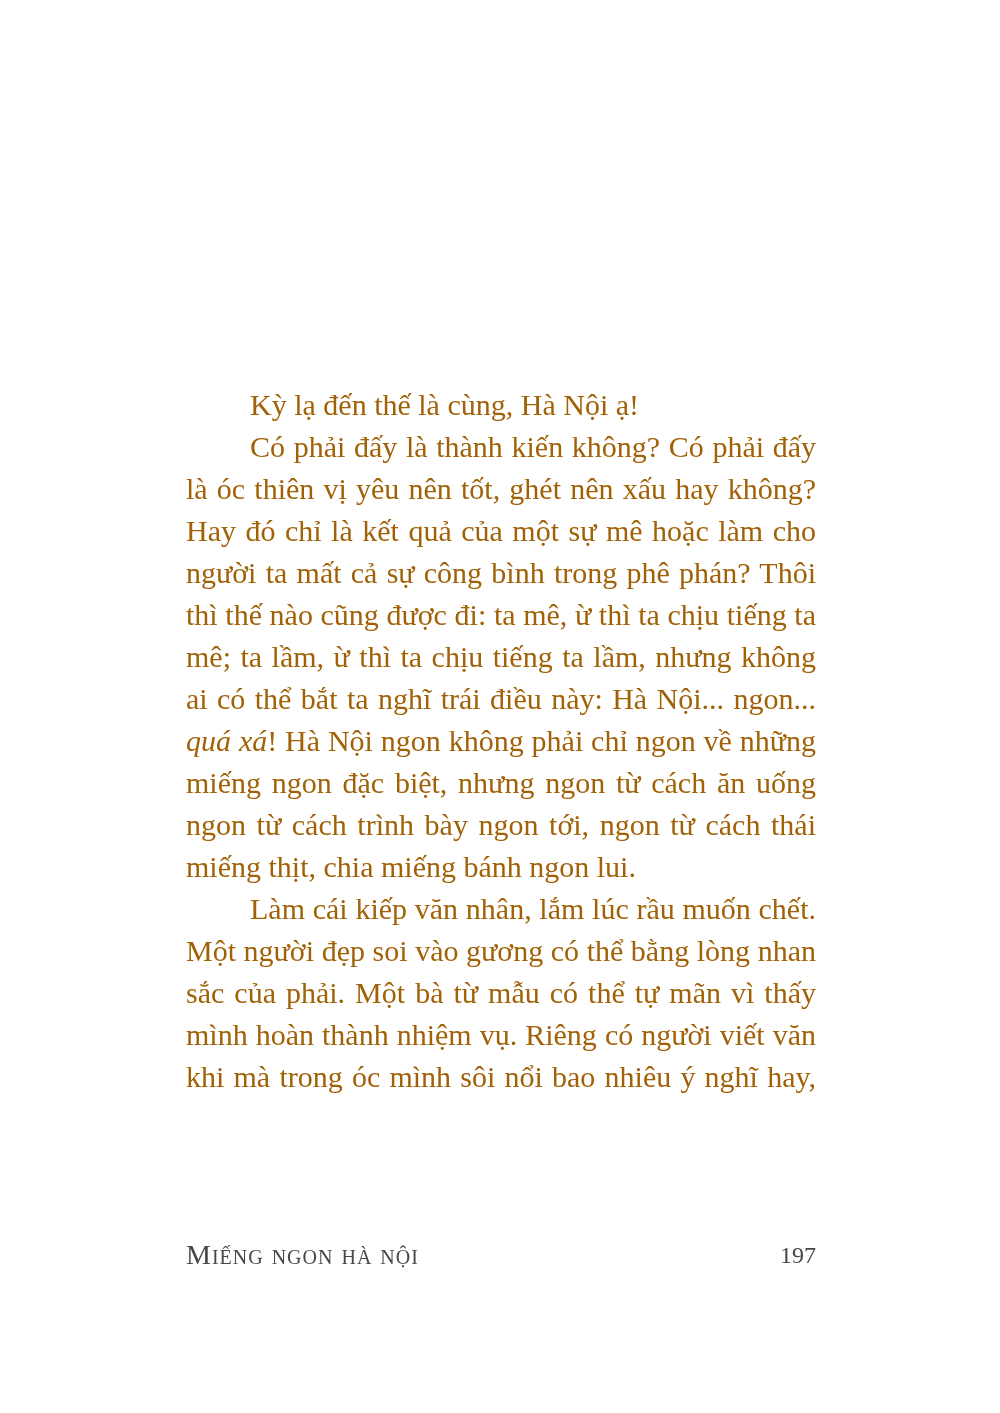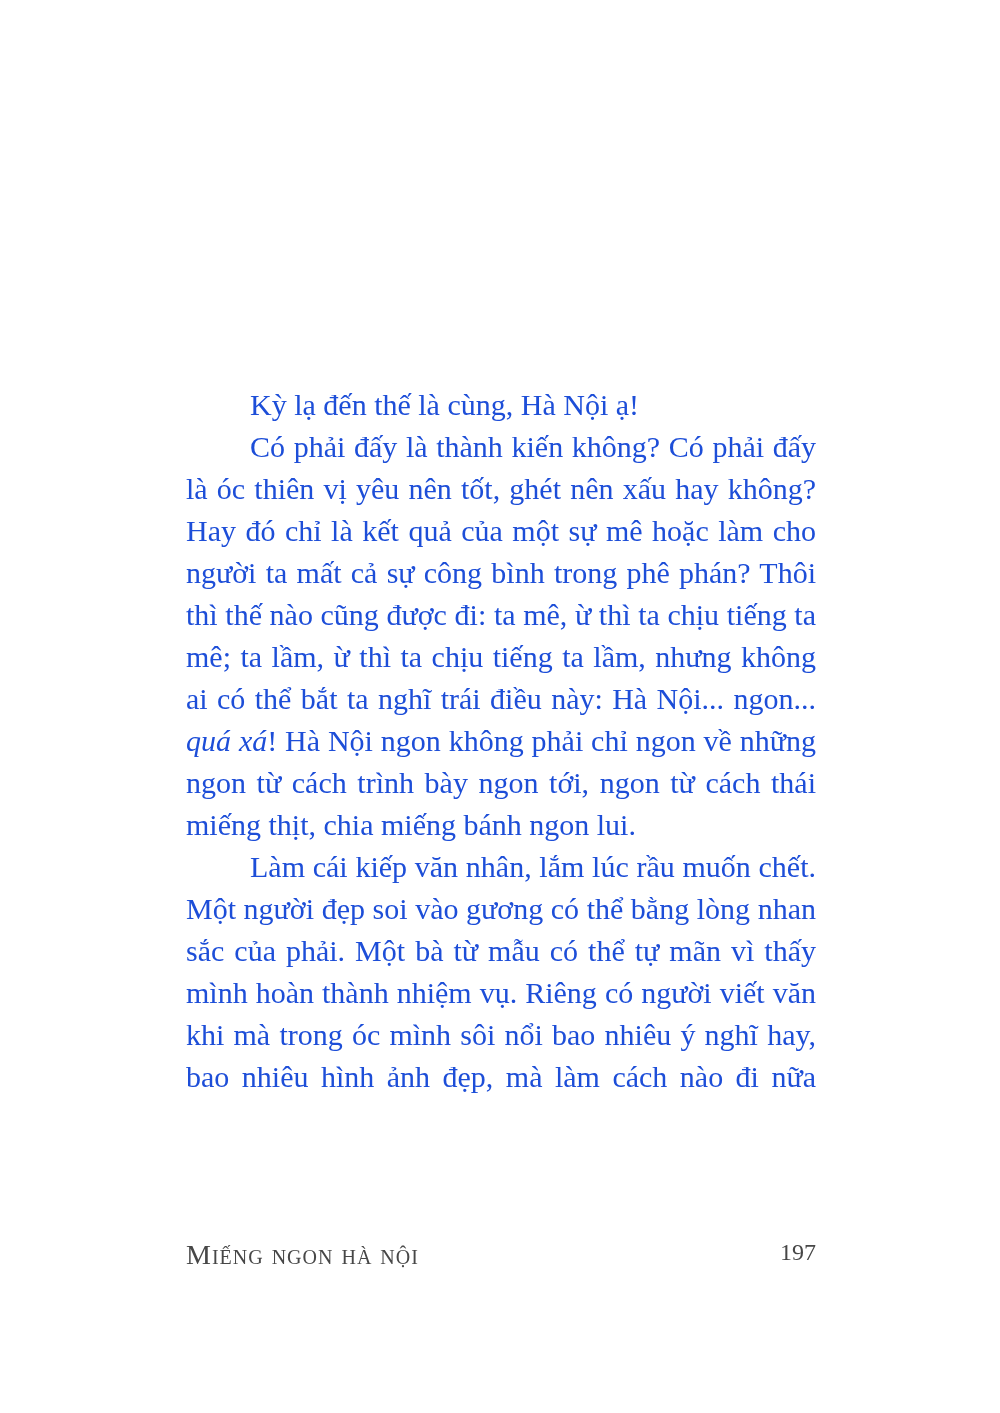--- a/index.html
+++ b/index.html
@@ -14,21 +14,21 @@
     overflow: hidden;
     font-family: "Liberation Serif", serif;
   }
   .text-block {
     position: absolute;
     left: 186px;
     top: 384px;
     width: 630px;
     font-size: 30px;
     line-height: 42px;
-    color: #1d4ed8;
+    color: #a16207;
   }
   .line {
     text-align: justify;
     text-align-last: justify;
     height: 42px;
     white-space: nowrap;
   }
   .line.flush {
     text-align-last: left;
   }
@@ -37,21 +37,21 @@
   }
   .line em {
   }
   .footer {
     position: absolute;
     left: 186px;
     top: 1239px;
     width: 630px;
     display: flex;
     justify-content: space-between;
-    align-items: flex-start;
+    align-items: center;
     color: #474747;
     gap: 21px;
   }
   .running-title {
     font-variant: small-caps;
     font-size: 28px;
     letter-spacing: 1px;
   }
   .page-number {
     font-size: 24px;
@@ -63,26 +63,26 @@
 <div class="text-block">
   <div class="line indent flush">Kỳ lạ đến thế là cùng, Hà Nội ạ!</div>
   <div class="line indent">Có phải đấy là thành kiến không? Có phải đấy</div>
   <div class="line">là óc thiên vị yêu nên tốt, ghét nên xấu hay không?</div>
   <div class="line">Hay đó chỉ là kết quả của một sự mê hoặc làm cho</div>
   <div class="line">người ta mất cả sự công bình trong phê phán? Thôi</div>
   <div class="line">thì thế nào cũng được đi: ta mê, ừ thì ta chịu tiếng ta</div>
   <div class="line">mê; ta lầm, ừ thì ta chịu tiếng ta lầm, nhưng không</div>
   <div class="line">ai có thể bắt ta nghĩ trái điều này: Hà Nội... ngon...</div>
   <div class="line"><em>quá xá</em><span>! Hà Nội ngon không phải chỉ ngon về những</span></div>
+  <div class="line">miếng ngon đặc biệt, nhưng ngon từ cách ăn uống</div>
   <div class="line">ngon từ cách trình bày ngon tới, ngon từ cách thái</div>
   <div class="line flush">miếng thịt, chia miếng bánh ngon lui.</div>
   <div class="line indent">Làm cái kiếp văn nhân, lắm lúc rầu muốn chết.</div>
   <div class="line">Một người đẹp soi vào gương có thể bằng lòng nhan</div>
   <div class="line">sắc của phải. Một bà từ mẫu có thể tự mãn vì thấy</div>
   <div class="line">mình hoàn thành nhiệm vụ. Riêng có người viết văn</div>
   <div class="line">khi mà trong óc mình sôi nổi bao nhiêu ý nghĩ hay,</div>
-  <div class="line">bao nhiêu hình ảnh đẹp, mà làm cách nào đi nữa</div>
 </div>
 
 <div class="footer">
   <span class="running-title">Miếng ngon hà nội</span>
   <span class="page-number">197</span>
 </div>
 
 </body></html>

